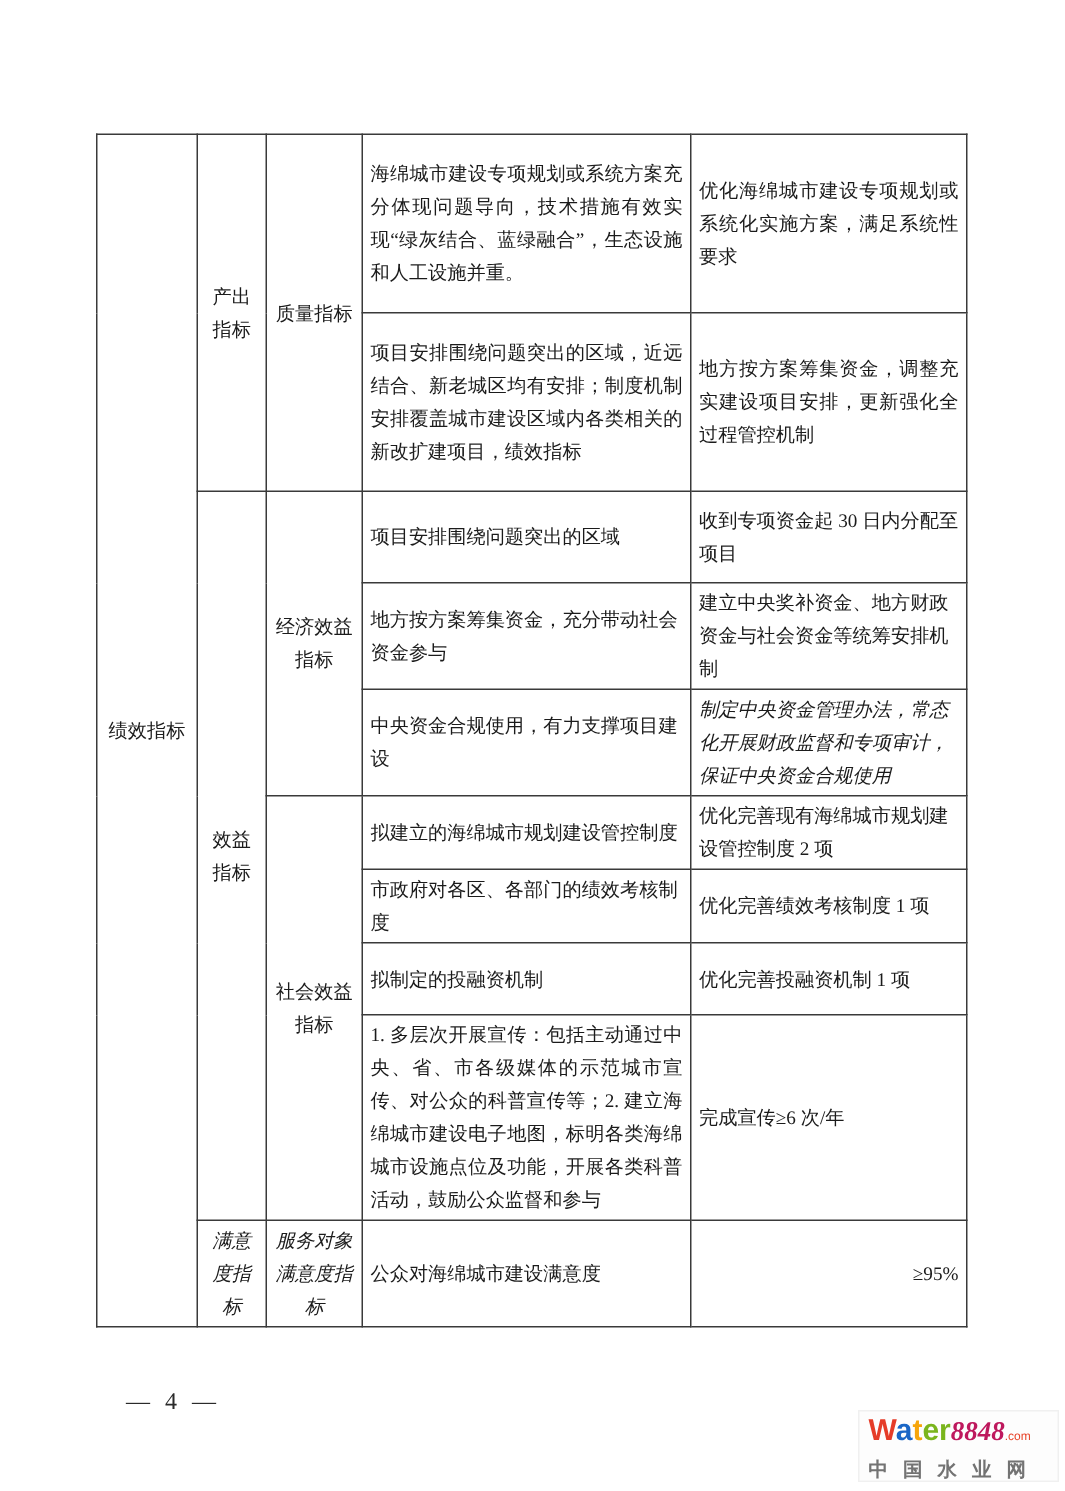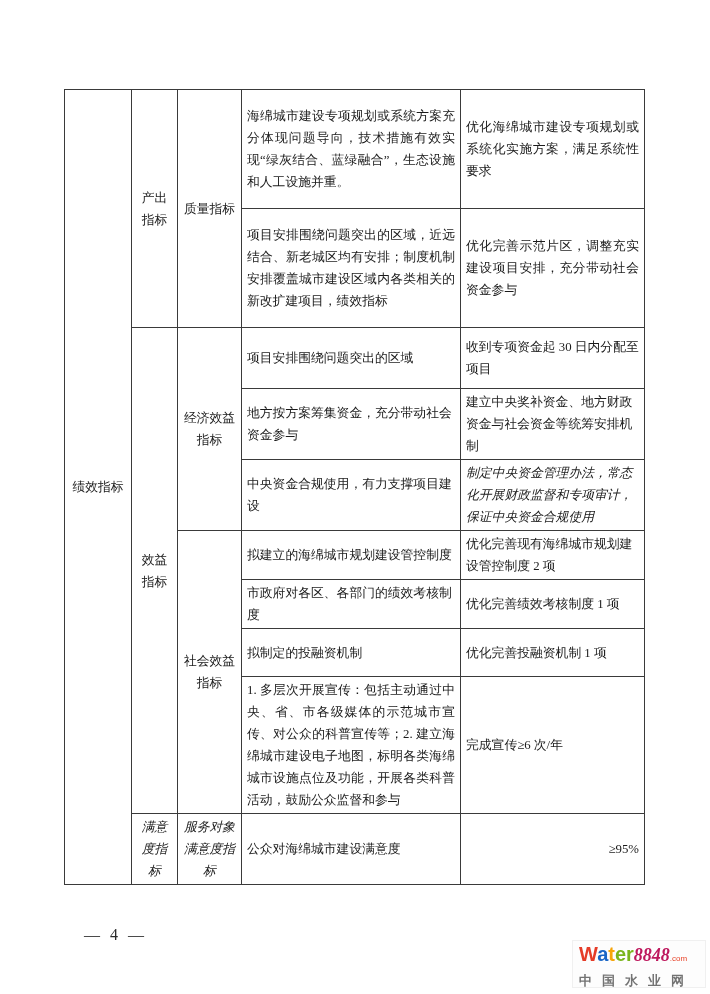--- a/index.html
+++ b/index.html
@@ -111,21 +111,21 @@
     <tbody>
       <tr style="height:119px">
         <td class="hdr grp-main" rowspan="10">绩效指标</td>
         <td class="hdr" rowspan="2">产出指标</td>
         <td class="hdr" rowspan="2">质量指标</td>
         <td class="just lh29">海绵城市建设专项规划或系统方案充分体现问题导向，技术措施有效实现“绿灰结合、蓝绿融合”，生态设施和人工设施并重。</td>
         <td class="just lh29">优化海绵城市建设专项规划或系统化实施方案，满足系统性要求</td>
       </tr>
       <tr style="height:119px">
         <td class="just lh23">项目安排围绕问题突出的区域，近远结合、新老城区均有安排；制度机制安排覆盖城市建设区域内各类相关的新改扩建项目，绩效指标</td>
-        <td class="just lh23">优化完善示范片区，调整充实建设项目安排，充分带动社会资金参与</td>
+        <td class="just lh23">地方按方案筹集资金，调整充实建设项目安排，更新强化全过程管控机制</td>
       </tr>
       <tr style="height:61px">
         <td class="hdr" rowspan="7">效益指标</td>
         <td class="hdr" rowspan="3">经济效益指标</td>
         <td>项目安排围绕问题突出的区域</td>
         <td>收到专项资金起 30 日内分配至项目</td>
       </tr>
       <tr style="height:62px">
         <td>地方按方案筹集资金，充分带动社会资金参与</td>
         <td>建立中央奖补资金、地方财政资金与社会资金等统筹安排机制</td>

